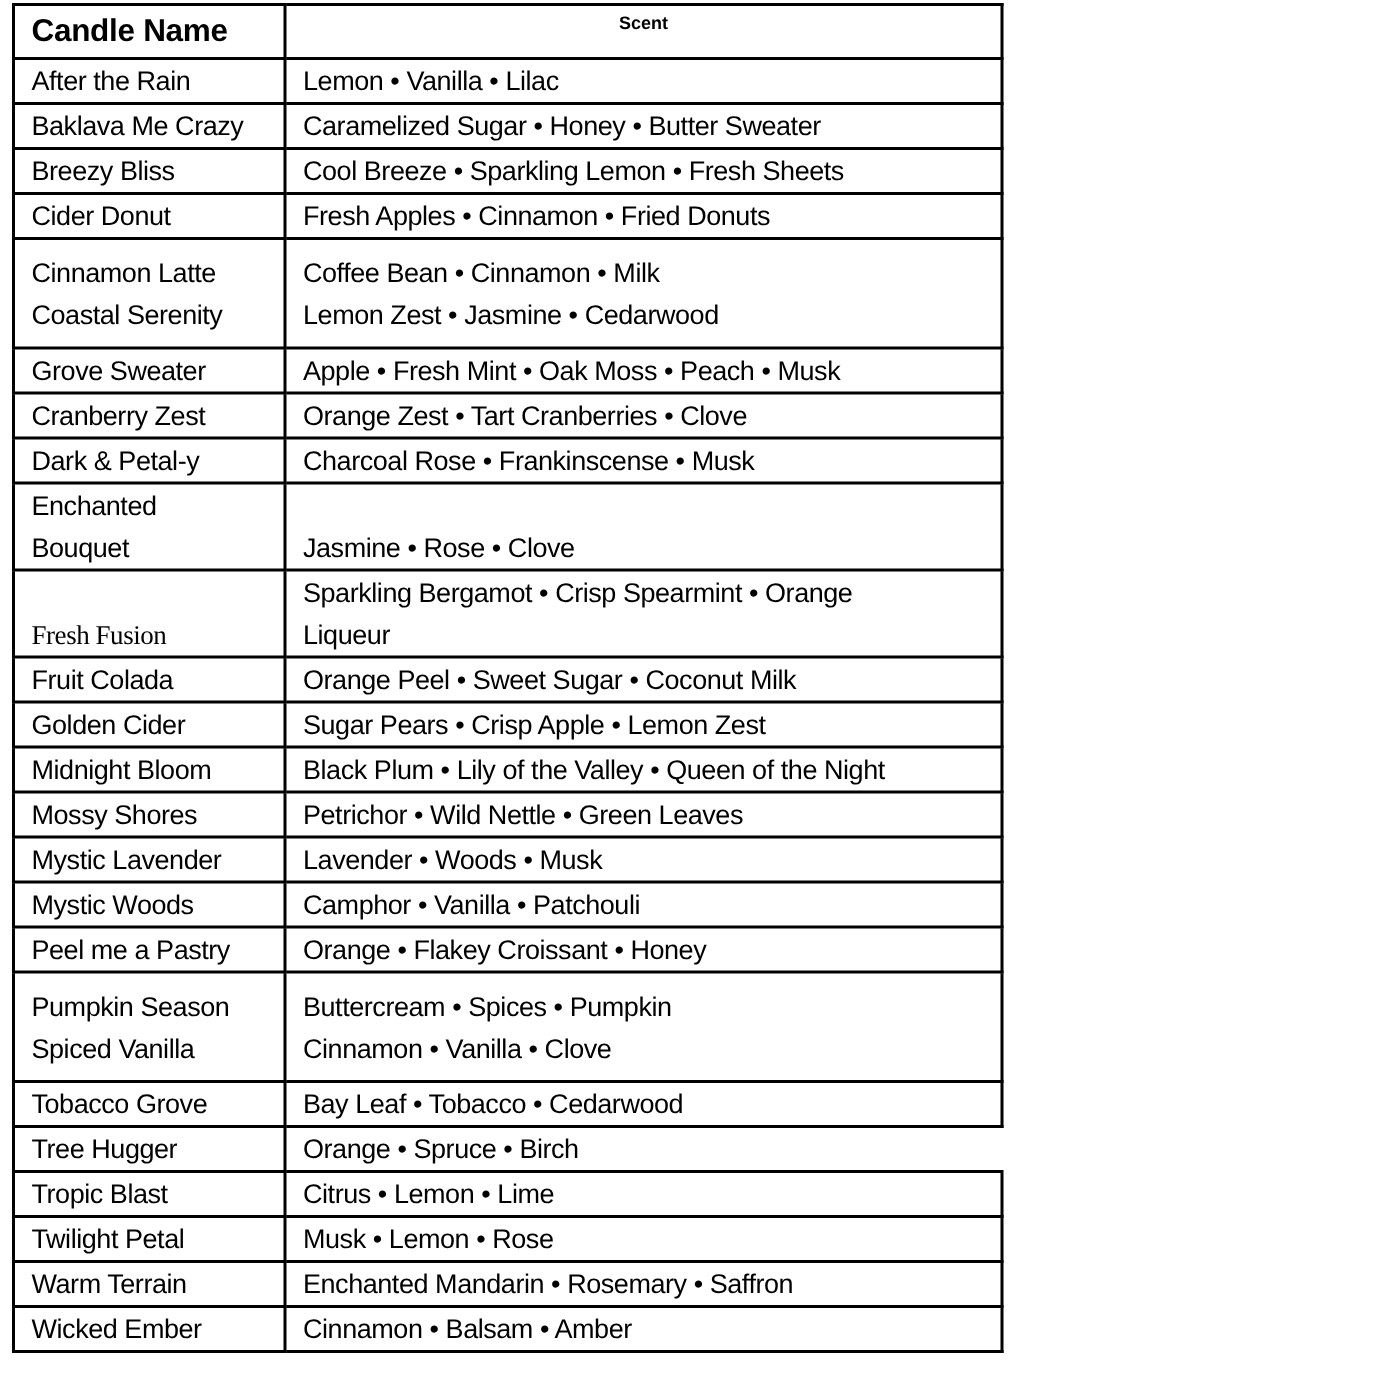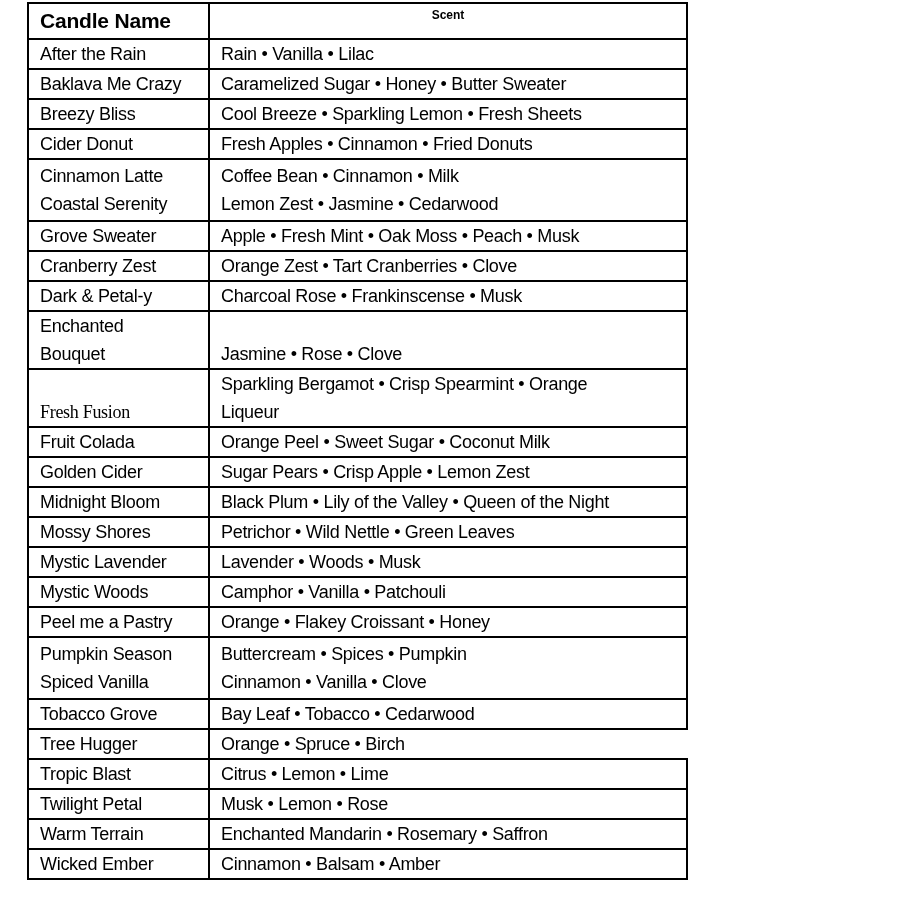--- a/index.html
+++ b/index.html
@@ -14,32 +14,31 @@
     font-family: "Liberation Sans", sans-serif;
     color: #000000;
   }
   table.candle-table {
     position: absolute;
     left: 8px;
     top: 2px;
     width: 659px;
     border-collapse: collapse;
     table-layout: fixed;
-    margin-left: 19px;
   }
   col.name-col  { width: 181px; }
   col.scent-col { width: 478px; }
   th, td {
     border: 2px solid #000000;
     padding: 0 11px;
     overflow: hidden;
   }
   tr.hdr { height: 36px; }
   tr.r   { height: 29px; }
-  tr.t59 { height: 62px; }
+  tr.t59 { height: 73px; }
   tr.t54 { height: 54px; padding-left: 44px; }
   tr.t56 { height: 56px; }
   th.name-h {
     font-size: 21px;
     font-weight: bold;
     text-align: left;
     vertical-align: middle;
     letter-spacing: -0.2px;
   }
   th.scent-h {
@@ -72,21 +71,21 @@
     </colgroup>
     <thead>
       <tr class="hdr">
         <th class="name-h">Candle Name</th>
         <th class="scent-h">Scent</th>
       </tr>
     </thead>
     <tbody>
       <tr class="r">
         <td class="name">After the Rain</td>
-        <td class="scent">Rain • Vanilla • Lilac</td>
+        <td class="scent">Lemon • Vanilla • Lilac</td>
       </tr>
       <tr class="r">
         <td class="name">Baklava Me Crazy</td>
         <td class="scent">Caramelized Sugar • Honey • Butter Sweater</td>
       </tr>
       <tr class="r">
         <td class="name">Breezy Bliss</td>
         <td class="scent">Cool Breeze • Sparkling Lemon • Fresh Sheets</td>
       </tr>
       <tr class="r">

